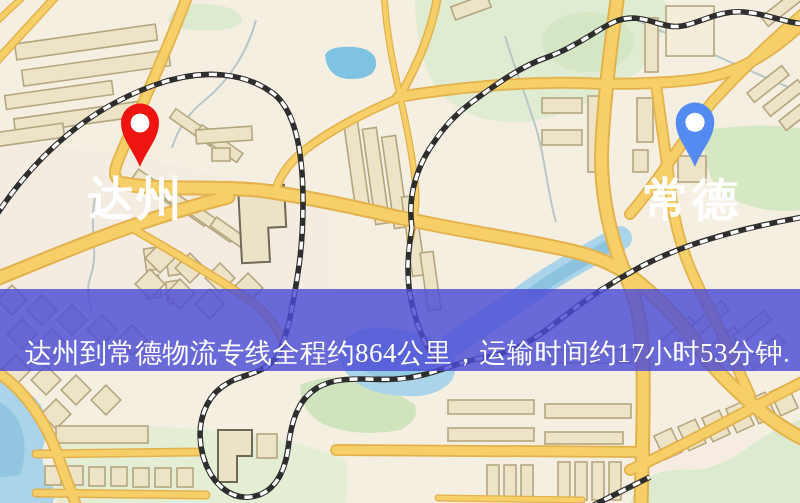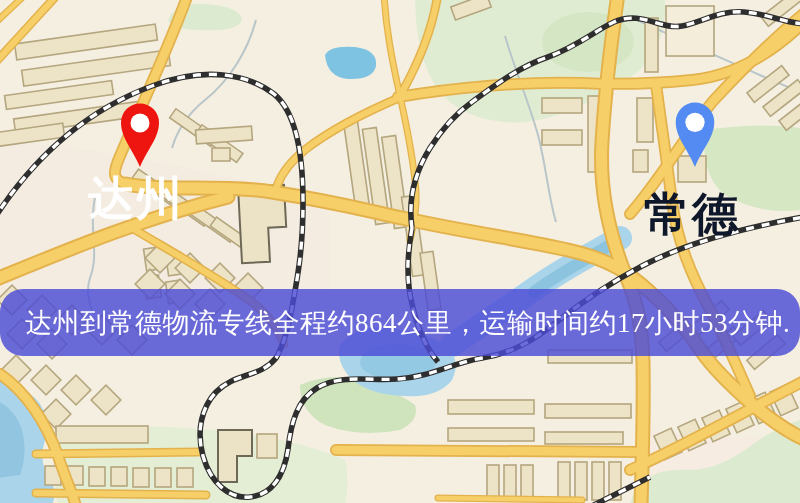--- a/index.html
+++ b/index.html
@@ -14,22 +14,22 @@
   .w-sm{stroke-width:9px;}  .rf .w-sm{stroke-width:6px;}
   .w-xs{stroke-width:7px;}  .rf .w-xs{stroke-width:4.5px;}
   
   .rwb use{fill:none;stroke:#2e2e2e;stroke-width:5.6px;}
   .rww use{fill:none;stroke:#ffffff;stroke-width:3.4px;stroke-dasharray:8 8;}
   
   .bld rect,.bld path{fill:#ede4c8;stroke:#b4a67e;stroke-width:1.6px;}
   .bld .lt{fill:#f3edda;}
   .bld .dk{fill:#ece3c6;stroke:#6e6957;stroke-width:2px;}
   
-  .banner{position:absolute;left:0;top:289px;width:800px;height:67px;
-          display:flex;align-items:center;box-sizing:border-box;padding-left:25px;border-radius:23px;}
+  .banner{position:absolute;left:0;top:289px;width:800px;height:82px;
+          display:flex;align-items:flex-end;box-sizing:border-box;padding-left:25px;}
   .banner span{font-family:"Liberation Serif","DejaVu Serif",serif;
                font-size:27px;letter-spacing:0.5px;white-space:nowrap;}
   
   .pin{position:absolute;}
   .pin svg{display:block;}
   .city-label{position:absolute;font-family:"Liberation Serif","DejaVu Serif",serif;
               font-weight:700;font-size:46px;line-height:1;letter-spacing:2px;white-space:nowrap;}
 </style>
 </head>
 <body>
@@ -260,15 +260,15 @@
     </svg>
   </div>
   <div class="city-label" style="left: 88px; top: 176px; color: #ffffff;">达州</div>
 
   <div class="pin" style="left:673px;top:101px;">
     <svg width="44" height="67" viewBox="0 0 42 66">
       <path d="M21,65 C13,46 2,36 2,20.5 A19,19 0 1 1 40,20.5 C40,36 29,46 21,65 Z" fill="#548bf2"></path>
       <circle cx="21" cy="21" r="9.5" fill="#ffffff"></circle>
     </svg>
   </div>
-  <div class="city-label" style="left: 644px; top: 192px; color: #0f172a;">常德</div>
+  <div class="city-label" style="left: 644px; top: 180px; color: #ffffff; font-family: Liberation Mono, monospace;">常德</div>
 
 </div>
 
 </body></html>

